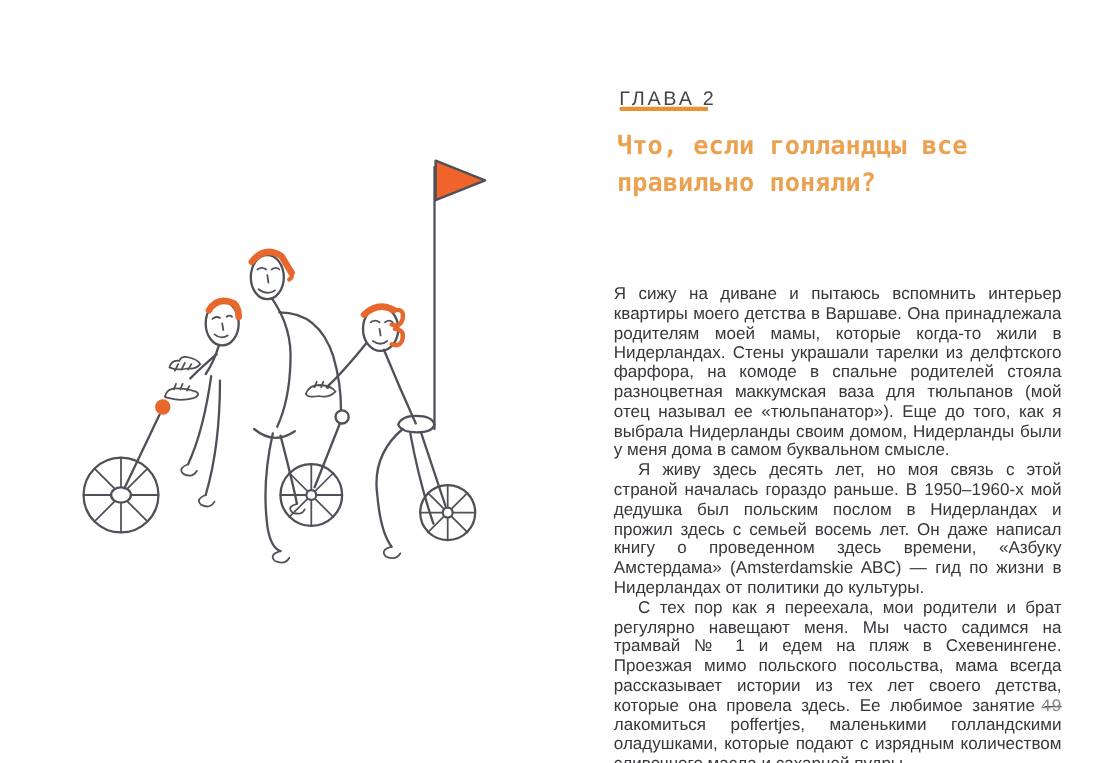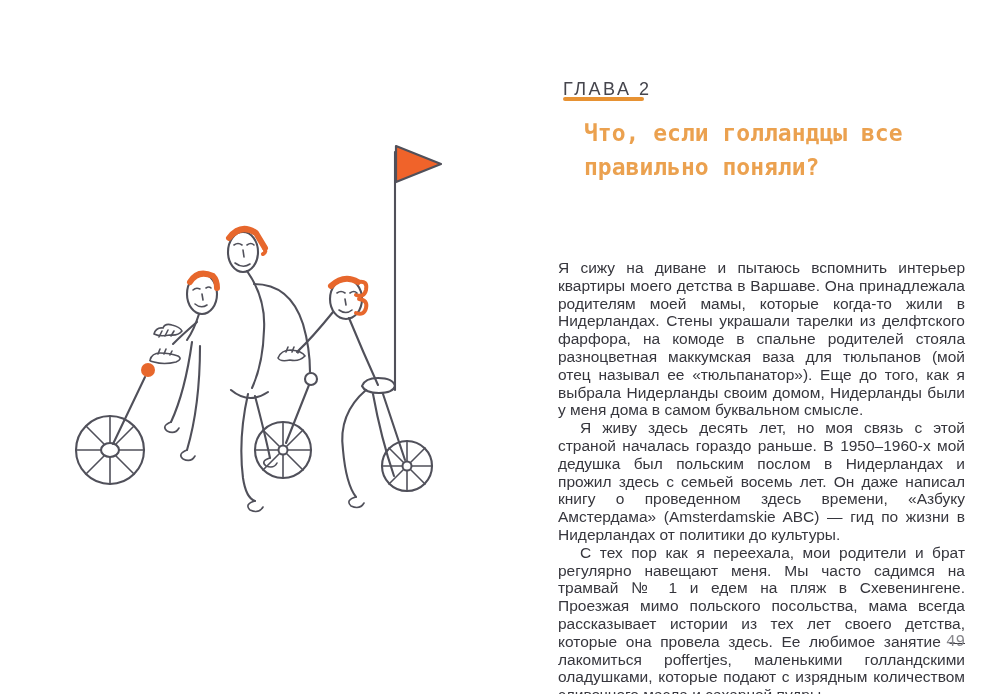--- a/index.html
+++ b/index.html
@@ -43,21 +43,20 @@
   .title {
     position: absolute;
     left: 561px;
     top: 116px;
     width: 380px;
     font-family: "DejaVu Sans Mono", "Liberation Mono", monospace;
     font-size: 23px;
     font-weight: bold;
     line-height: 34px;
     color: #eba14f;
-    margin-left: 23px;
   }
   .body-text {
     position: absolute;
     left: 558px;
     top: 259px;
     width: 407px;
     font-family: Liberation Sans, sans-serif;
     font-size: 15.5px;
     line-height: 17.8px;
     color: #36363d;

